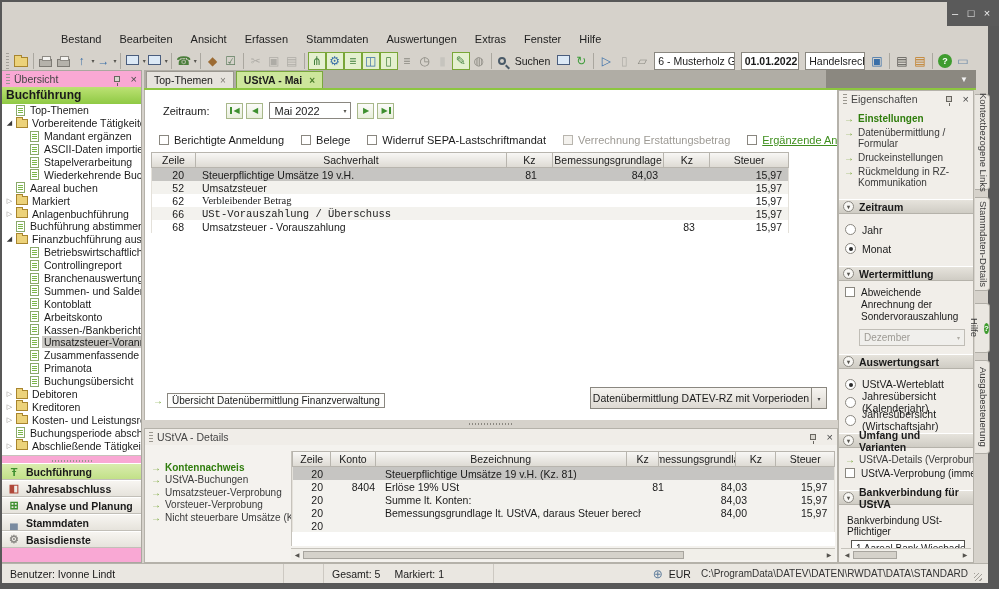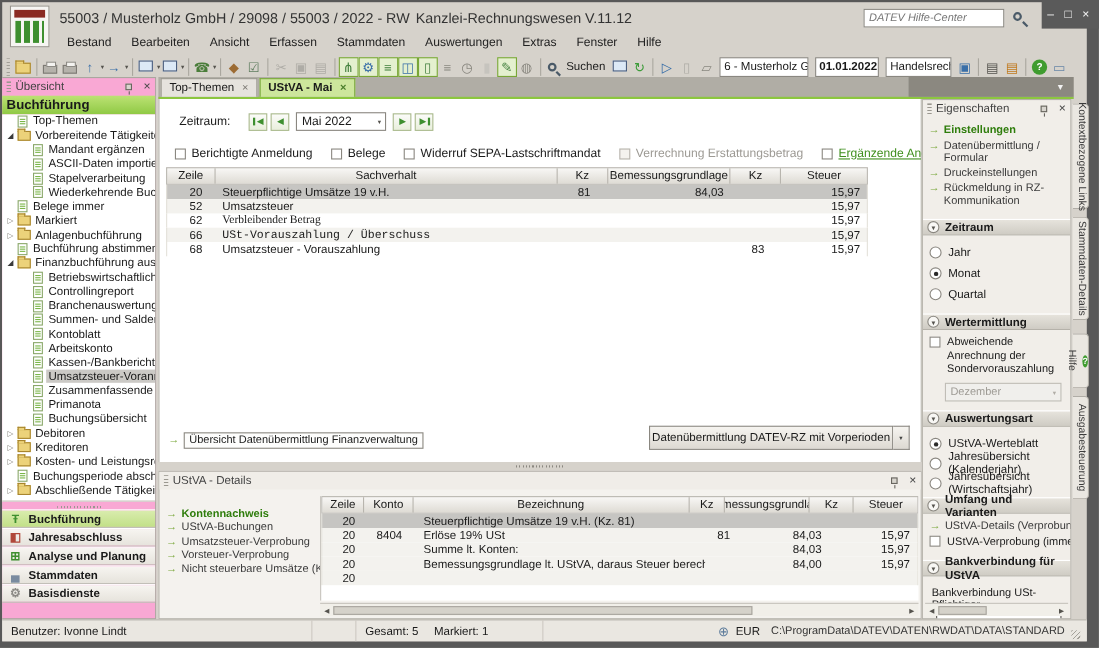--- a/index.html
+++ b/index.html
@@ -143,30 +143,20 @@
 </head>
 <body>
 
 <div class="winbtns">
   <span>–</span>
   <span>□</span>
   <span>×</span>
 </div>
 
 <div id="win">
-  <div class="titlebar">
-    <div class="appicon">
-        <div class="roof"></div>
-        <div class="cols"></div>
-      </div>
-    <span class="title">55003 / Musterholz GmbH / 29098 / 55003 / 2022 - RW</span>
-    <span class="apptitle">Kanzlei-Rechnungswesen V.11.12</span>
-    <input class="helpbox" placeholder="DATEV Hilfe-Center" style="">
-    <span class="maglass"></span>
-  </div>
 
   <div class="menubar" id="menubar">
       <span>Bestand</span>
       <span>Bearbeiten</span>
       <span>Ansicht</span>
       <span>Erfassen</span>
       <span>Stammdaten</span>
       <span>Auswertungen</span>
       <span>Extras</span>
       <span>Fenster</span>
@@ -339,21 +329,21 @@
           <span class="tlabel">Stapelverarbeitung</span>
         </div>
         <div class="titem" style="padding-left: 16px;">
           <span class="tw"></span>
           <span class="doc-ico"></span>
           <span class="tlabel">Wiederkehrende Buchunge...</span>
         </div>
         <div class="titem" style="padding-left: 2px;">
           <span class="tw"></span>
           <span class="doc-ico"></span>
-          <span class="tlabel">Belege immer</span>
+          <span class="tlabel">Aareal buchen</span>
         </div>
         <div class="titem" style="padding-left: 2px;">
           <span class="tw">▷</span>
           <span class="folder-ico"></span>
           <span class="tlabel">Markiert</span>
         </div>
         <div class="titem" style="padding-left: 2px;">
           <span class="tw">▷</span>
           <span class="folder-ico"></span>
           <span class="tlabel">Anlagenbuchführung</span>
@@ -641,21 +631,21 @@
           <span class="tc" style="width: 40px; text-align: right; padding-right: 10px;">20</span>
           <span class="tc" style="width: 46px; text-align: right; padding-right: 4px;"></span>
           <span class="tc" style="width: 262px; text-align: left; padding-left: 6px;">Steuerpflichtige Umsätze 19 v.H. (Kz. 81)</span>
           <span class="tc" style="width: 34px; text-align: center;"></span>
           <span class="tc" style="width: 80px; text-align: right; padding-right: 8px;"></span>
           <span class="tc" style="width: 42px; text-align: center;"></span>
           <span class="tc" style="width: 60px; text-align: left; padding-left: 4px;"></span>
         </div>
         <div class="trow alt">
           <span class="tc" style="width: 40px; text-align: right; padding-right: 10px;">20</span>
-          <span class="tc" style="width: 46px; text-align: center; padding-right: 4px;">8404</span>
+          <span class="tc" style="width: 46px; text-align: right; padding-right: 4px;">8404</span>
           <span class="tc" style="width: 262px; text-align: left; padding-left: 6px;">Erlöse 19% USt</span>
           <span class="tc" style="width: 34px; text-align: center;">81</span>
           <span class="tc" style="width: 80px; text-align: right; padding-right: 8px;">84,03</span>
           <span class="tc" style="width: 42px; text-align: center;"></span>
           <span class="tc" style="width: 60px; text-align: left; padding-left: 4px;">15,97</span>
         </div>
         <div class="trow alt">
           <span class="tc" style="width: 40px; text-align: right; padding-right: 10px;">20</span>
           <span class="tc" style="width: 46px; text-align: right; padding-right: 4px;"></span>
           <span class="tc" style="width: 262px; text-align: left; padding-left: 6px;">Summe lt. Konten:</span>
@@ -724,24 +714,20 @@
     </div>
     <div class="pgroup">
       <div class="prow">
           <span class="radio"></span>
           <span>Jahr</span>
         </div>
       <div class="prow">
           <span class="radio sel"></span>
           <span>Monat</span>
         </div>
-      <div class="prow">
-          <span class="radio"></span>
-          <span>Quartal</span>
-        </div>
     </div>
 
     <div class="secbar">
       <span class="chev">▾</span>
       <span>Wertermittlung</span>
     </div>
     <div class="pgroup">
       <div class="pcb">
         <span class="cbx"></span>
           <span style="width:100px">Abweichende Anrechnung der Sondervorauszahlung</span>

